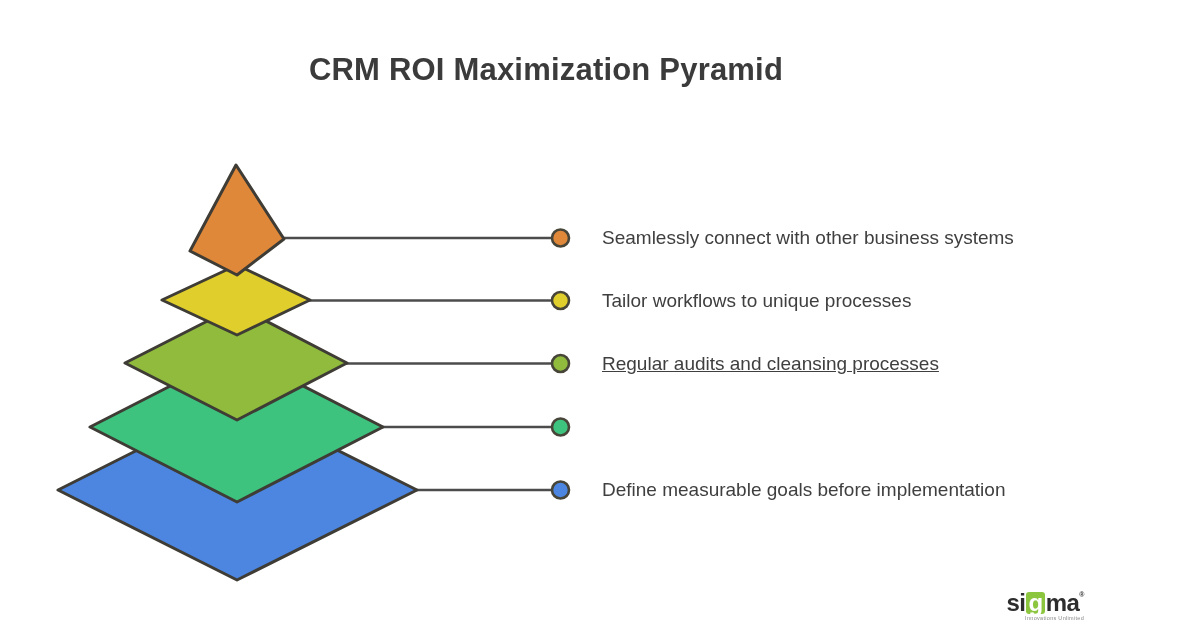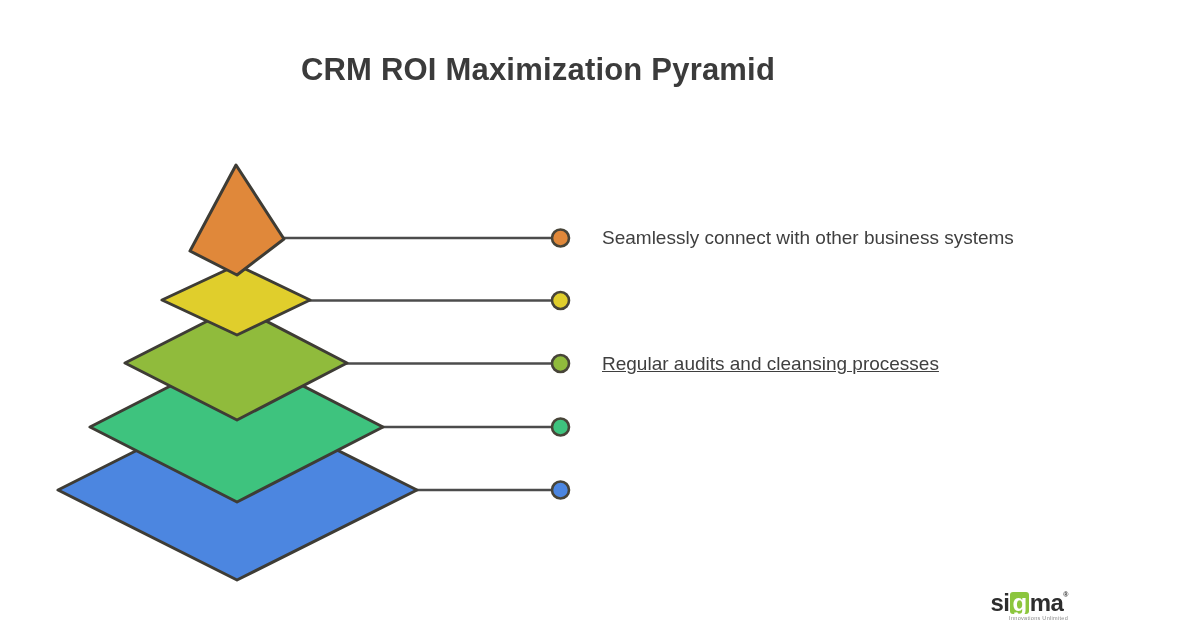--- a/index.html
+++ b/index.html
@@ -7,20 +7,21 @@
     padding: 0;
     background: #ffffff;
     font-family: "Liberation Sans", sans-serif;
   }
   .canvas {
     position: relative;
     width: 1076px;
     height: 627px;
     background: #ffffff;
     overflow: hidden;
+    padding-left: 16px;
   }
   .title {
     position: absolute;
     top: 52px;
     left: 0;
     width: 100%;
     margin: 0;
     text-align: center;
     font-size: 31px;
     font-weight: bold;
@@ -132,21 +133,23 @@
       <circle cx="560.5" cy="238" r="8.5" fill="#E0883A"></circle>
       <circle cx="560.5" cy="300.5" r="8.5" fill="#E0CE2C"></circle>
       <circle cx="560.5" cy="363.5" r="8.5" fill="#90BB3C"></circle>
       <circle cx="560.5" cy="427" r="8.5" fill="#3EC37E"></circle>
       <circle cx="560.5" cy="490" r="8.5" fill="#4C86E0"></circle>
     </g>
   </svg>
 
   <div class="labels">
     <div class="label-row l1">Seamlessly connect with other business systems</div>
+    <div class="label-row l2">Tailor workflows to unique processes</div>
     <div class="label-row l3">Regular audits and cleansing processes</div>
+    <div class="label-row l5">Define measurable goals before implementation</div>
   </div>
 
   <div class="logo">
     <span class="brand"><span>si</span><span class="g-box" style="background: rgb(140, 198, 62);">g</span><span>ma</span><span class="reg">®</span></span>
     <div class="tagline">Innovations Unlimited</div>
   </div>
 
 </div>
 
 </body></html>

